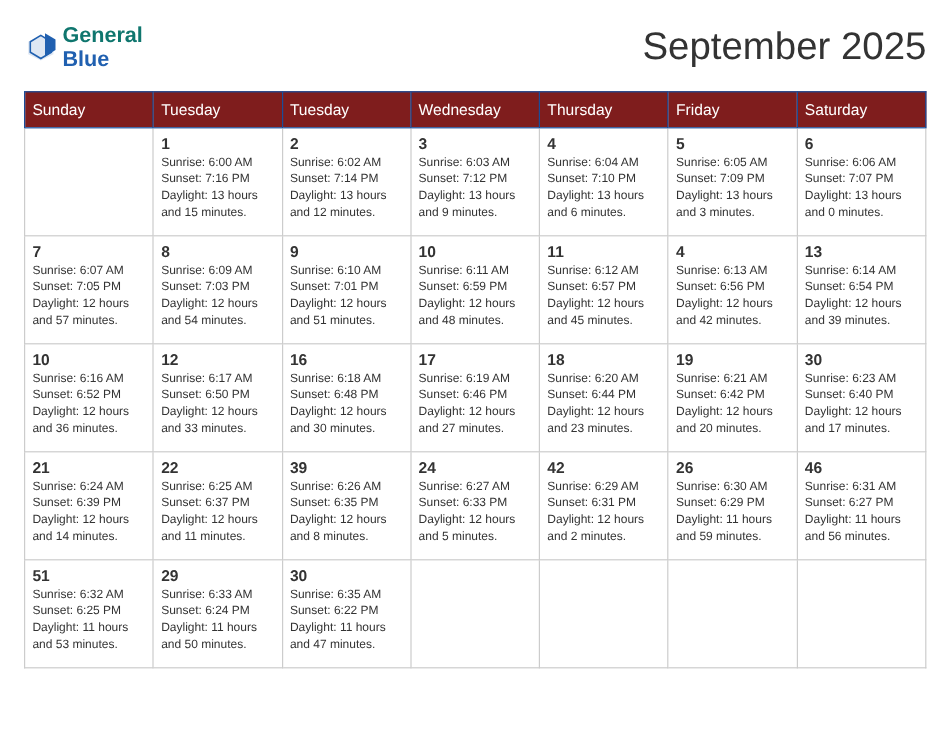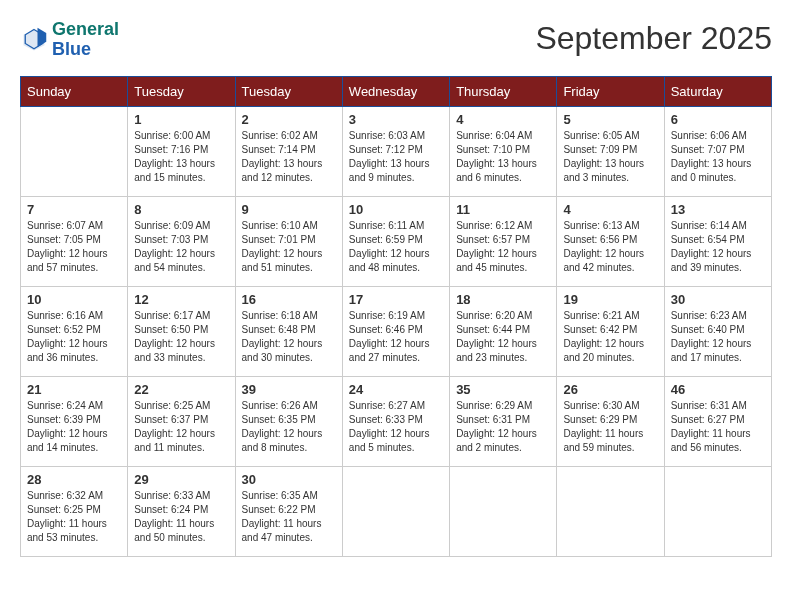--- a/index.html
+++ b/index.html
@@ -214,35 +214,35 @@
         </td>
         <td>
           <div class="day-number">39</div>
           <div class="day-info">Sunrise: 6:26 AM<br>Sunset: 6:35 PM<br>Daylight: 12 hours<br>and 8 minutes.</div>
         </td>
         <td>
           <div class="day-number">24</div>
           <div class="day-info">Sunrise: 6:27 AM<br>Sunset: 6:33 PM<br>Daylight: 12 hours<br>and 5 minutes.</div>
         </td>
         <td>
-          <div class="day-number">35</div>
+          <div class="day-number">42</div>
           <div class="day-info">Sunrise: 6:29 AM<br>Sunset: 6:31 PM<br>Daylight: 12 hours<br>and 2 minutes.</div>
         </td>
         <td>
           <div class="day-number">26</div>
           <div class="day-info">Sunrise: 6:30 AM<br>Sunset: 6:29 PM<br>Daylight: 11 hours<br>and 59 minutes.</div>
         </td>
         <td>
           <div class="day-number">46</div>
           <div class="day-info">Sunrise: 6:31 AM<br>Sunset: 6:27 PM<br>Daylight: 11 hours<br>and 56 minutes.</div>
         </td>
       </tr>
       <tr class="week-row">
         <td>
-          <div class="day-number">28</div>
+          <div class="day-number">51</div>
           <div class="day-info">Sunrise: 6:32 AM<br>Sunset: 6:25 PM<br>Daylight: 11 hours<br>and 53 minutes.</div>
         </td>
         <td>
           <div class="day-number">29</div>
           <div class="day-info">Sunrise: 6:33 AM<br>Sunset: 6:24 PM<br>Daylight: 11 hours<br>and 50 minutes.</div>
         </td>
         <td>
           <div class="day-number">30</div>
           <div class="day-info">Sunrise: 6:35 AM<br>Sunset: 6:22 PM<br>Daylight: 11 hours<br>and 47 minutes.</div>
         </td>

